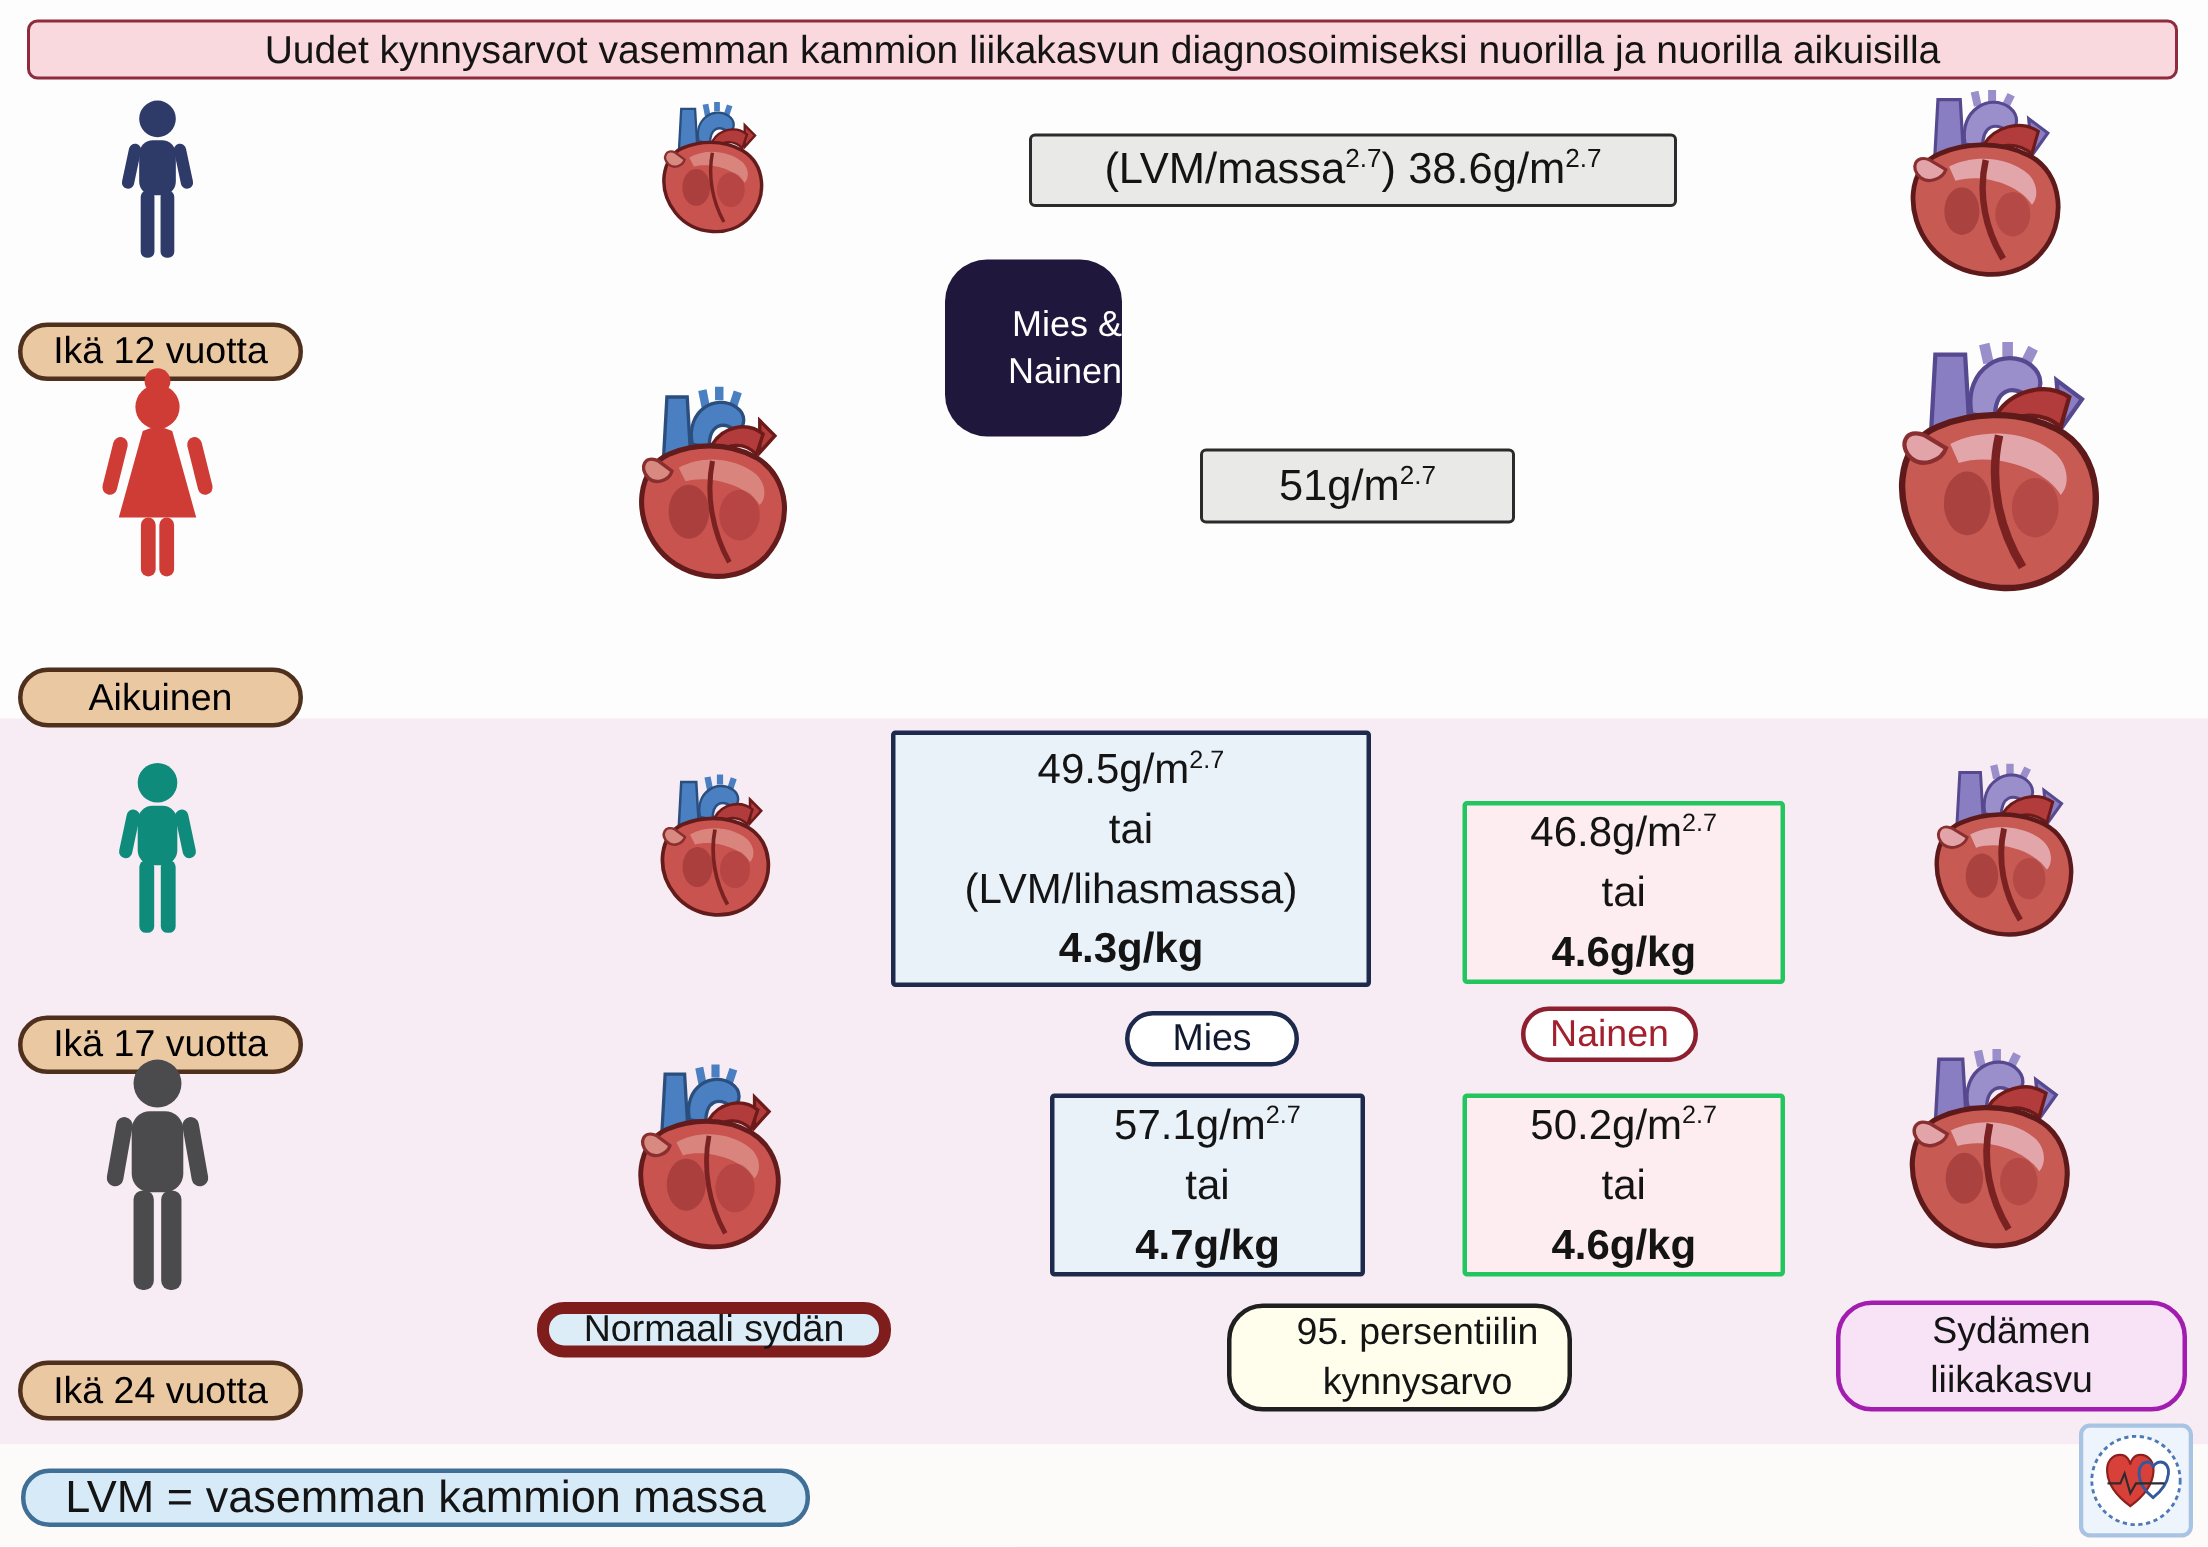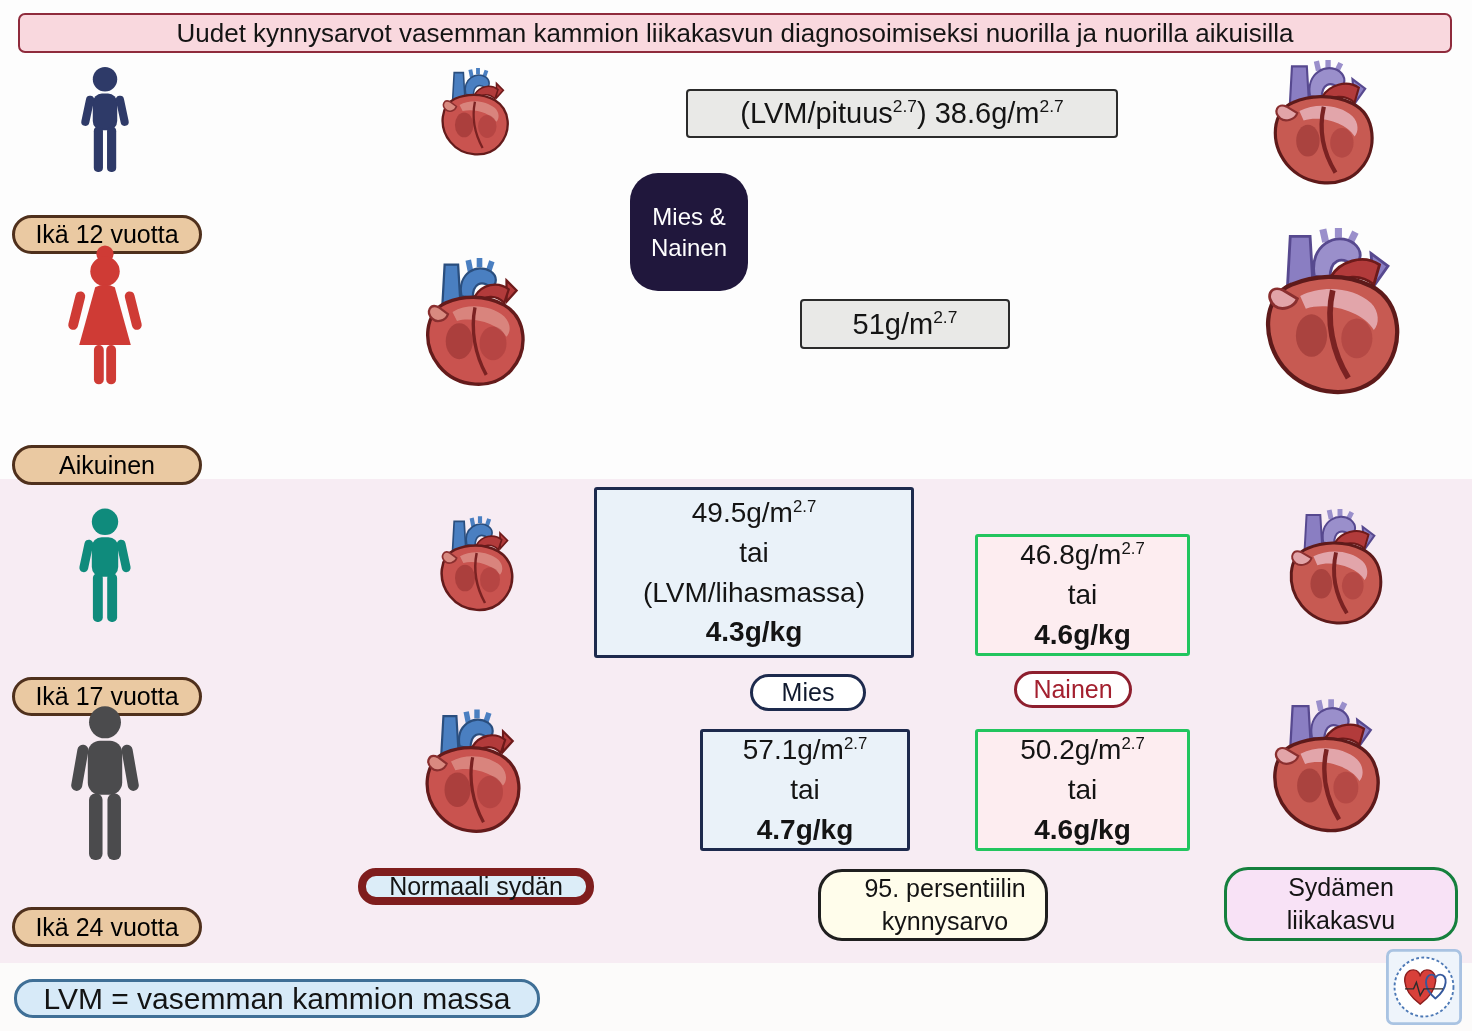--- a/index.html
+++ b/index.html
@@ -13,28 +13,28 @@
 
   .band-top{left:0;top:0;width:1472px;height:479px;background:#fdfdfd;}
   .band-mid{left:0;top:479px;width:1472px;height:484px;background:#f7ecf3;}
   .band-bot{left:0;top:963px;width:1472px;height:68px;background:#fcfbfa;}
 
   .title-banner{left:18px;top:13px;width:1434px;height:40px;background:#f9d8de;
     border:2px solid #8f2b3c;border-radius:7px;font-size:26px;color:#141414;}
 
   .pill-tan{background:#eac9a2;border:3px solid #4f301c;border-radius:20px;font-size:25px;color:#000000;margin-top:38px;}
   .gray-box{background:#e9e9e7;border:2px solid #2b2b2b;border-radius:4px;font-size:29px;color:#141414;}
-  .navy-badge{background:#20173c;border-radius:28px;color:#ffffff;font-size:24px;line-height:1.3;}
+  .navy-badge{background:#20173c;border-radius:28px;color:#ffffff;font-size:24px;line-height:1.3;align-items:flex-end;}
   .male-box{background:#eaf2f9;border:3px solid #1d2a4d;border-radius:3px;font-size:28px;line-height:1.42;color:#141414;}
   .female-box{background:#fdedf0;border:3px solid #22c55e;border-radius:3px;font-size:28px;line-height:1.42;color:#141414;}
   .male-pill{background:#ffffff;border:3px solid #1d2a4d;border-radius:19px;font-size:25px;color:#10192e;}
   .female-pill{background:#ffffff;border:3px solid #8e1f2e;border-radius:19px;font-size:25px;color:#a3202f;}
   .normal-pill{background:#dcedf8;border:8px solid #7f1d1d;border-radius:18px;font-size:25px;color:#141414;}
   .cream-box{background:#fffdeb;border:3px solid #1f1f1f;border-radius:24px;font-size:25px;line-height:1.32;color:#141414;padding-left:24px;}
-  .hyper-pill{background:#f8e2f6;border:3px solid #15803d;border-radius:24px;font-size:25px;line-height:1.32;color:#141414;}
+  .hyper-pill{background:#f8e2f6;border:3px solid #a21caf;border-radius:24px;font-size:25px;line-height:1.32;color:#141414;}
   .lvm-pill{background:#d7eaf8;border:3px solid #3f6f96;border-radius:19px;font-size:30px;color:#141414;}
   .doi-box{background:#e7e7e5;border:2px solid #3a3a3a;border-radius:4px;font-size:26px;color:#141414;}
 
   .person{display:block;}
 </style>
 </head>
 <body>
 
 <div class="canvas">
 
@@ -163,21 +163,21 @@
       <use href="#heart-hyper"></use>
     </svg>
   <svg class="abs" style="left:1280px;top:492px;width:118px;height:162px">
       <use href="#heart-hyper"></use>
     </svg>
   <svg class="abs" style="left:1262px;top:682px;width:136px;height:182px">
       <use href="#heart-hyper"></use>
     </svg>
 
   <div class="abs center gray-box" style="left:686px;top:89px;width:432px;height:49px">
-    <span><span>(LVM/pituus</span><sup>2.7</sup><span>) 38.6g/m</span><sup>2.7</sup></span>
+    <span><span>(LVM/massa</span><sup>2.7</sup><span>) 38.6g/m</span><sup>2.7</sup></span>
   </div>
 
   <div class="abs col navy-badge" style="left:630px;top:173px;width:118px;height:118px">
     <div>Mies &amp;</div>
     <div>Nainen</div>
   </div>
 
   <div class="abs center gray-box" style="left:800px;top:299px;width:210px;height:50px">
     <span><span>51g/m</span><sup>2.7</sup></span>
   </div>

